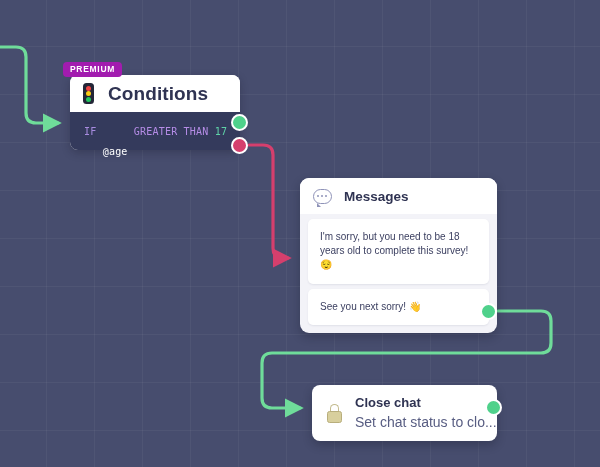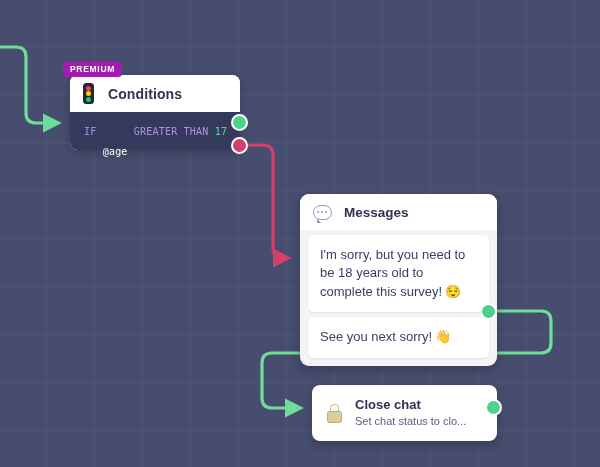--- a/index.html
+++ b/index.html
@@ -63,21 +63,21 @@
   }
   .cond-header {
     display: flex;
     align-items: center;
     height: 37px;
     padding-left: 13px;
     background: #ffffff;
     border-radius: 8px 8px 0 0;
   }
   .cond-title {
-    font-size: 14px;
+    font-size: 19px;
     font-weight: bold;
     color: #2f3352;
     margin-left: 14px;
     letter-spacing: 0.1px;
   }
   .cond-body {
     background: #343a5c;
     border-radius: 0 0 8px 8px;
     height: 38px;
     display: flex;
@@ -109,21 +109,21 @@
     height: 5px;
     border-radius: 50%;
   }
   .tl-r { top: 2.5px;  background: #ef4444; }
   .tl-y { top: 8.2px;  background: #facc15; }
   .tl-g { top: 13.9px; background: #22c55e; }
 
   
   #messages-node {
     left: 300px;
-    top: 194px;
+    top: 178px;
     width: 197px;
     background: #f3f3f8;
     border-radius: 9px;
   }
   .msg-header {
     display: flex;
     align-items: center;
     height: 36px;
     padding-left: 13px;
     background: #ffffff;
@@ -166,21 +166,21 @@
     border-radius: 50%;
     background: #8f93b8;
   }
   .msg-list {
     padding: 5px 8px 8px 8px;
   }
   .msg-bubble {
     background: #ffffff;
     border-radius: 5px;
     padding: 11px 12px;
-    font-size: 13px;
+    font-size: 10px;
     line-height: 1.42;
     color: #3b3f60;
     margin-bottom: 5px;
     box-shadow: 0 1px 2px rgba(60,64,100,0.10);
   }
   .msg-bubble:last-child { margin-bottom: 0; }
 
   
   #closechat-node {
     left: 312px;
@@ -223,21 +223,21 @@
     box-sizing: border-box;
   }
   .cc-text { margin-left: 13px; }
   .cc-title {
     font-size: 13px;
     font-weight: bold;
     color: #2f3352;
     line-height: 1.25;
   }
   .cc-sub {
-    font-size: 11px;
+    font-size: 14px;
     color: #585d82;
     line-height: 1.3;
     margin-top: 1px;
   }
 
   
   .port {
     position: absolute;
     width: 17px;
     height: 17px;

